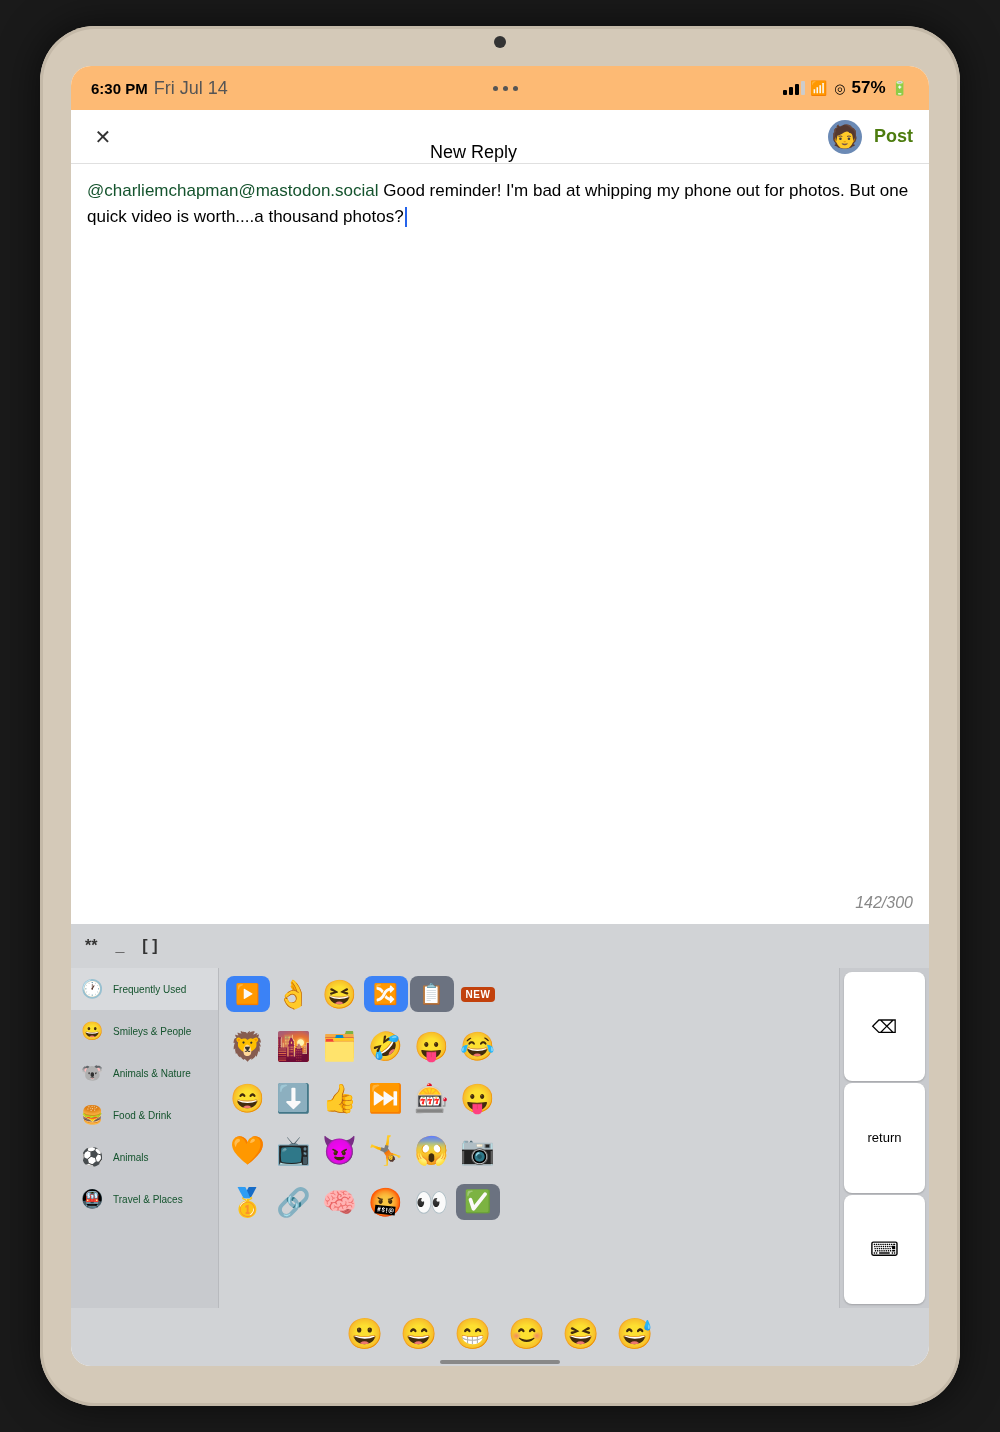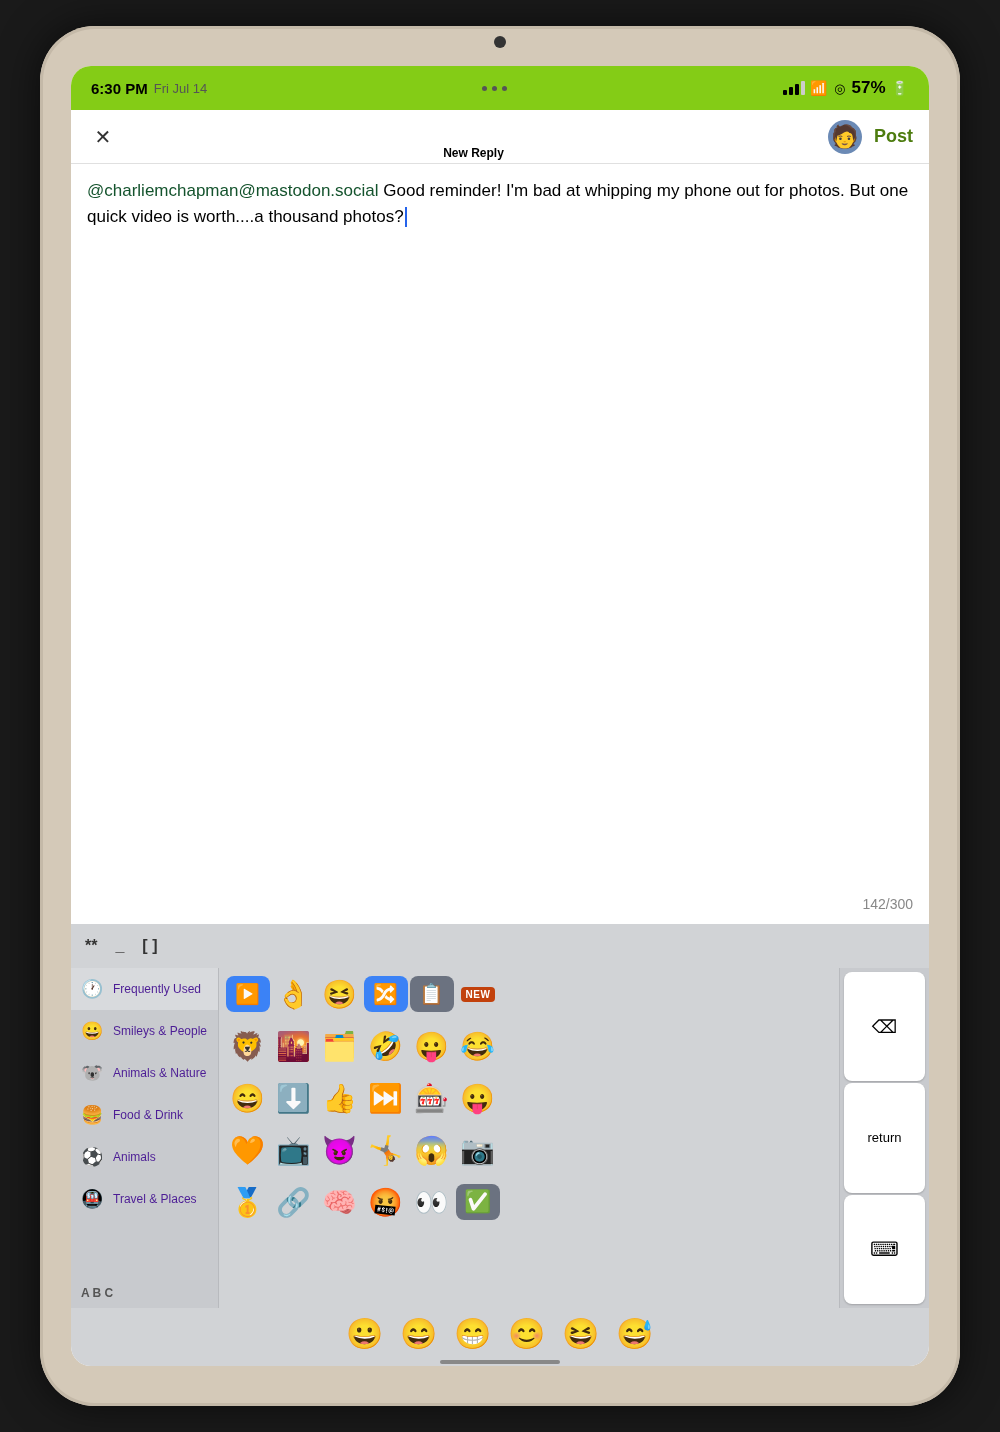--- a/index.html
+++ b/index.html
@@ -32,21 +32,21 @@
       background: #ffffff;
       border-radius: 20px;
       overflow: hidden;
       display: flex;
       flex-direction: column;
     }
 
     
     .status-bar {
       height: 44px;
-      background: #84cc16;
+      background: #fdba74;
       display: flex;
       align-items: center;
       justify-content: space-between;
       padding: 0 20px;
       flex-shrink: 0;
     }
 
     .status-time {
       font-size: 15px;
       font-weight: 600;
@@ -103,22 +103,22 @@
       justify-content: center;
       cursor: pointer;
     }
 
     .close-x {
       font-size: 20px;
       color: #333;
     }
 
     .header-title {
-      font-size: 12px;
-      font-weight: 700;
+      font-size: 18px;
+      font-weight: 400;
       color: #000;
       margin-top: 32px;
     }
 
     .header-right {
       display: flex;
       align-items: center;
       gap: 12px;
     }
 
@@ -176,22 +176,23 @@
 
     @keyframes blink {
       0%, 50% { opacity: 1; }
       51%, 100% { opacity: 0; }
     }
 
     .char-count {
       position: absolute;
       bottom: 12px;
       right: 16px;
-      font-size: 14px;
+      font-size: 16px;
       color: #888;
+      font-style: italic;
     }
 
     
     .formatting-bar {
       height: 44px;
       background: #d1d3d6;
       display: flex;
       align-items: center;
       padding: 0 14px;
       gap: 18px;
@@ -244,22 +245,22 @@
       background: rgba(255,255,255,0.3);
     }
 
     .category-icon {
       font-size: 18px;
       width: 22px;
       text-align: center;
     }
 
     .category-label {
-      font-size: 12px;
-      color: #4c1d95;
+      font-size: 10px;
+      color: #14532d;
     }
 
     
     .emoji-grid-area {
       flex: 1;
       overflow: hidden;
     }
 
     .emoji-row {
       display: flex;
@@ -391,21 +392,21 @@
 <body>
 
 <div class="device-frame">
   <div class="camera-area"></div>
 
   <div class="device-screen">
 
     <div class="status-bar">
       <div style="display:flex; gap:6px; align-items:center;">
         <span class="status-time">6:30 PM</span>
-        <span style="font-size:13px; color:#555;">Fri Jul 14</span>
+        <span style="font-size:18px; color:#555;">Fri Jul 14</span>
       </div>
       <div class="status-center">
         <div class="status-dot"></div>
         <div class="status-dot"></div>
         <div class="status-dot"></div>
       </div>
       <div class="status-right">
         <div class="signal-bars">
           <div class="signal-bar" style="height:5px;"></div>
           <div class="signal-bar" style="height:8px;"></div>
@@ -465,21 +466,20 @@
           <span class="category-label">Food &amp; Drink</span>
         </div>
         <div class="category-item">
           <span class="category-icon">⚽</span>
           <span class="category-label">Animals</span>
         </div>
         <div class="category-item">
           <span class="category-icon">🚇</span>
           <span class="category-label">Travel &amp; Places</span>
         </div>
-        <div class="abc-label">A B C</div>
       </div>
 
       <div class="emoji-grid-area">
 
         <div class="emoji-row">
           <div class="emoji-cell">
             <div class="emoji-tile tile-blue">▶️</div>
           </div>
           <div class="emoji-cell">👌</div>
           <div class="emoji-cell">😆</div>

